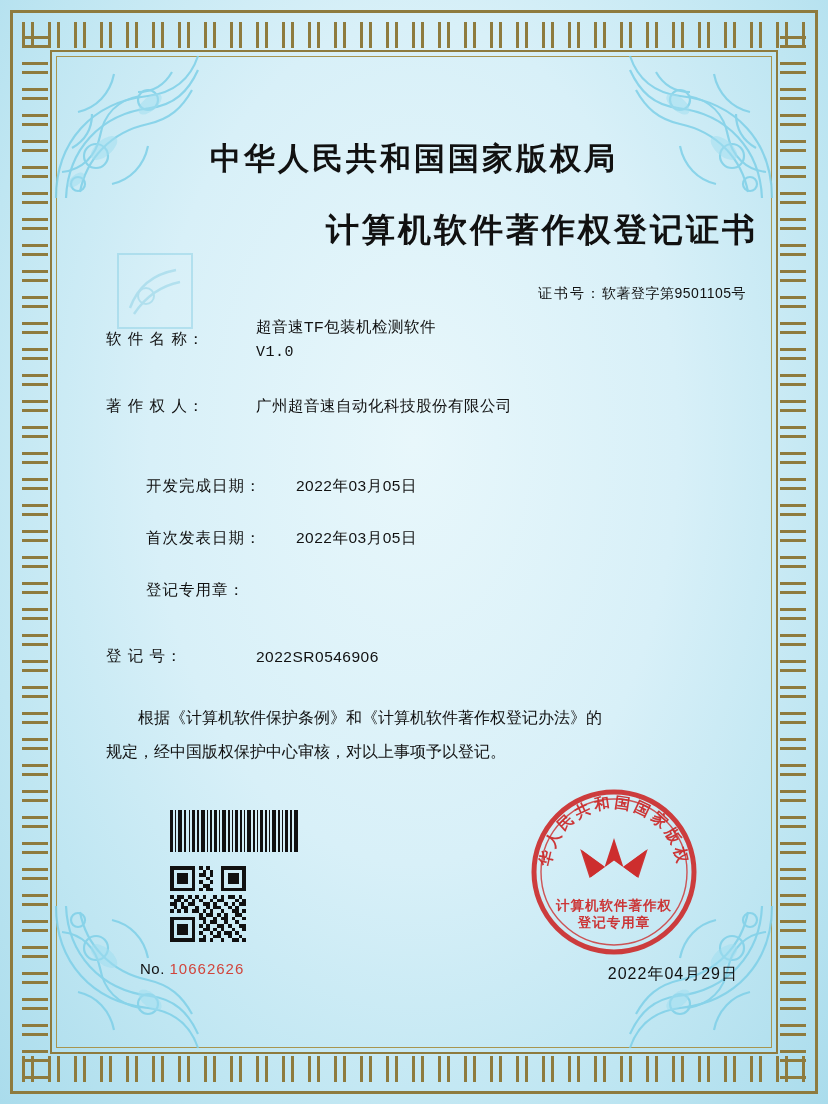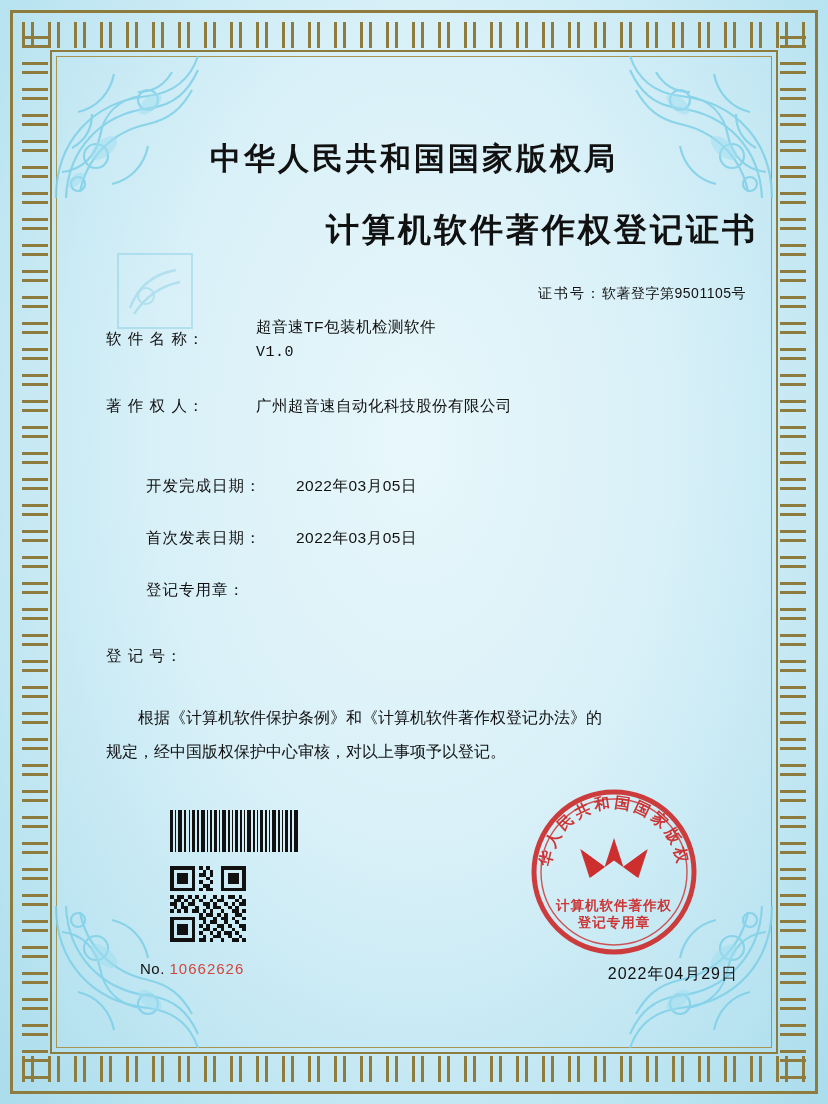--- a/index.html
+++ b/index.html
@@ -367,20 +367,21 @@
         <div class="field-label sp0">登记专用章：</div>
       </div>
 
       <div style="height:14px"></div>
 
 
       <div style="height:14px"></div>
 
       <div class="field-row">
         <div class="field-label">登 记 号：</div>
+        <div class="field-value">2022SR0546906</div>
       </div>
 
     </div>
 
     <div class="statement">
       <span class="indent">根据《计算机软件保护条例》和《计算机软件著作权登记办法》的</span>
       <span>规定，经中国版权保护中心审核，对以上事项予以登记。</span>
     </div>
 
     <div class="barcode">

